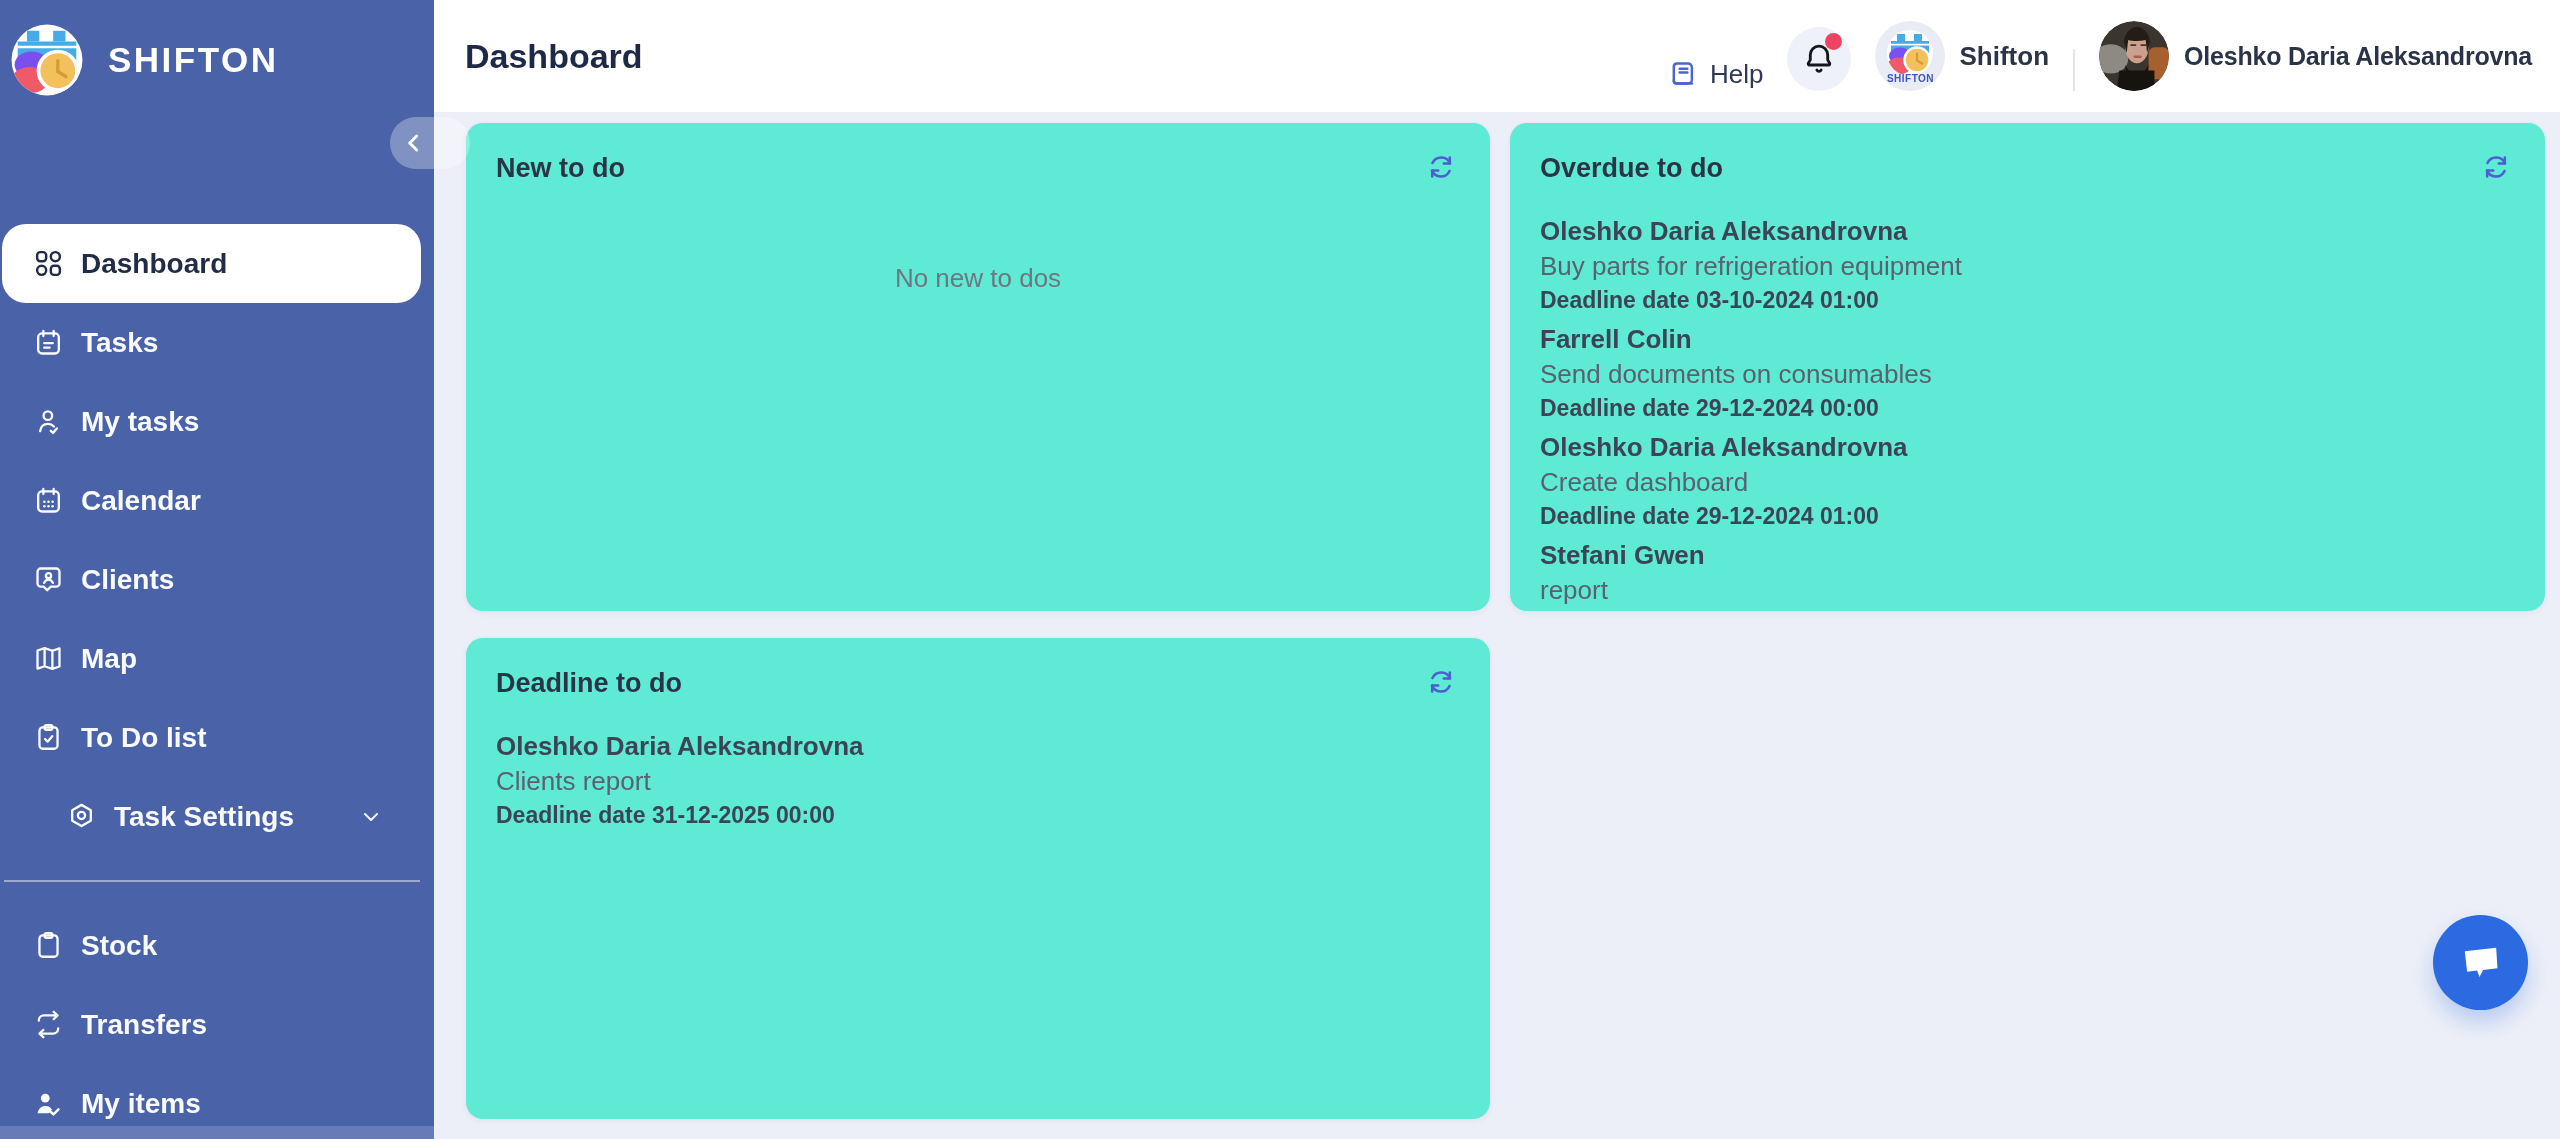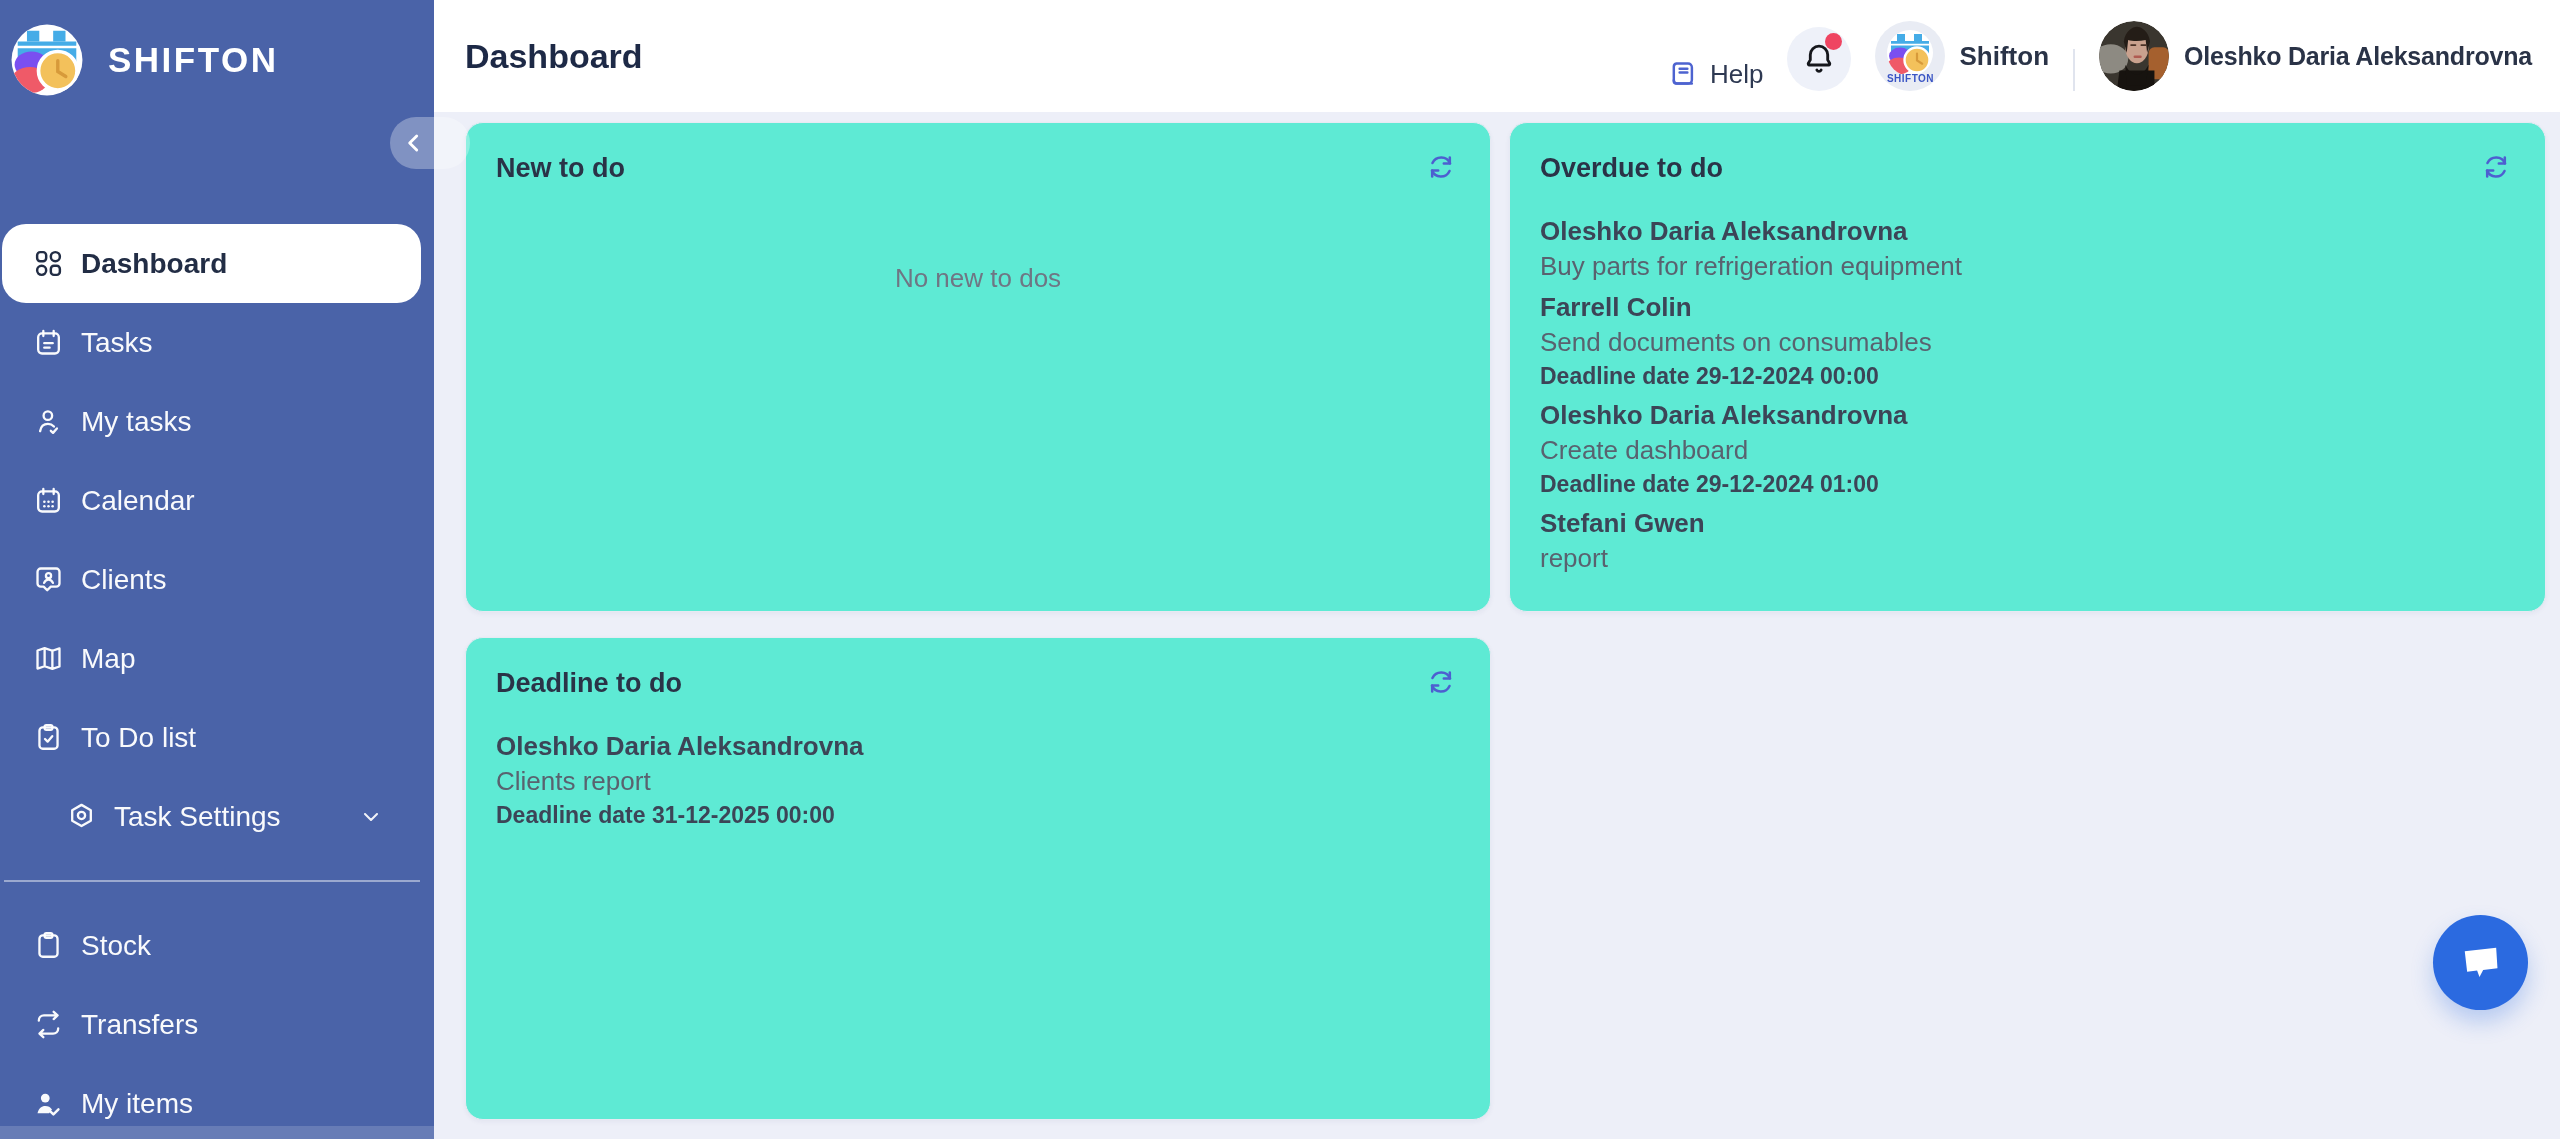--- a/index.html
+++ b/index.html
@@ -12,21 +12,21 @@
   .sidebar::after { content:''; position:absolute; left:0; right:0; bottom:0; height:13px; background:rgba(255,255,255,0.16); }
   .brand { display:flex; align-items:center; gap:24px; padding:23px 0 0 10px; }
   .brand-logo { width:74px; height:74px; flex-shrink:0; }
   .brand-name { font-size:35px; font-weight:800; letter-spacing:2.5px; color:#fff; }
   .collapse-btn { position:absolute; top:117px; right:-36px; width:80px; height:52px;
       border-radius:26px; background:rgba(255,255,255,0.30); border:none; cursor:pointer;
       display:flex; align-items:center; padding-left:11px; color:#fff; }
   .collapse-btn svg { width:26px; height:26px; }
   .menu { margin-top:127px; }
   .menu-item { height:79px; display:flex; align-items:center; gap:17px; padding-left:31px;
-      margin:0 13px 0 2px; border-radius:24px; font-size:28px; font-weight:400;
+      margin:0 13px 0 2px; border-radius:24px; font-size:28px; font-weight:700;
       color:rgba(255,255,255,0.97); cursor:pointer; }
   .menu-item svg { width:31px; height:31px; flex-shrink:0; }
   .menu-item.active { background:#ffffff; color:#222d45; font-weight:700; }
   .menu-item.indent { padding-left:64px; }
   .menu-item .chev { margin-left:auto; margin-right:38px; width:24px; height:24px; opacity:0.95; }
   .side-divider { height:2px; background:rgba(255,255,255,0.45); margin:24px 14px 24px 4px; }
 
   
   .main { flex:1; display:flex; flex-direction:column; background:#edeff8; }
   .topbar { height:112px; background:#ffffff; display:flex; align-items:center;
@@ -351,20 +351,21 @@
             <button class="refresh-btn">
               <svg>
                   <use href="#i-refresh"></use>
                 </svg>
             </button>
           </div>
           <div class="todo-list">
               <div class="todo-item">
       <div class="t-name">Oleshko Daria Aleksandrovna</div>
       <div class="t-task">Buy parts for refrigeration equipment</div>
+      <div class="t-deadline">Deadline date 03-10-2024 01:00</div>
     </div>
               <div class="todo-item">
       <div class="t-name">Farrell Colin</div>
       <div class="t-task">Send documents on consumables</div>
       <div class="t-deadline">Deadline date 29-12-2024 00:00</div>
     </div>
               <div class="todo-item">
       <div class="t-name">Oleshko Daria Aleksandrovna</div>
       <div class="t-task">Create dashboard</div>
       <div class="t-deadline">Deadline date 29-12-2024 01:00</div>

